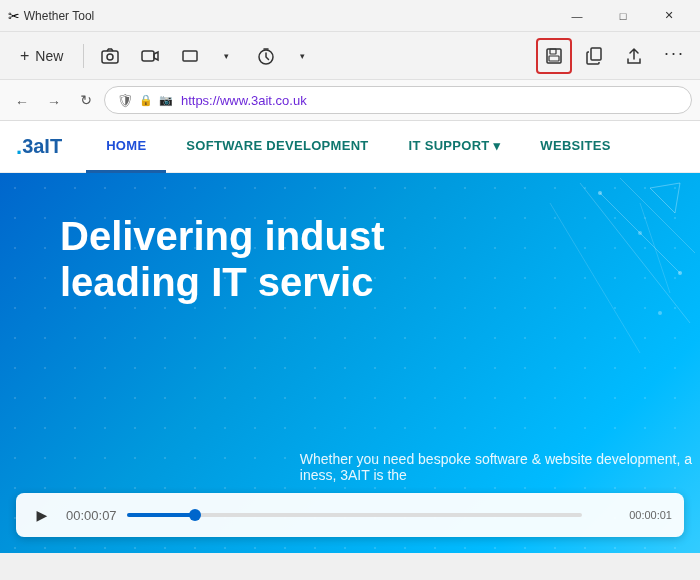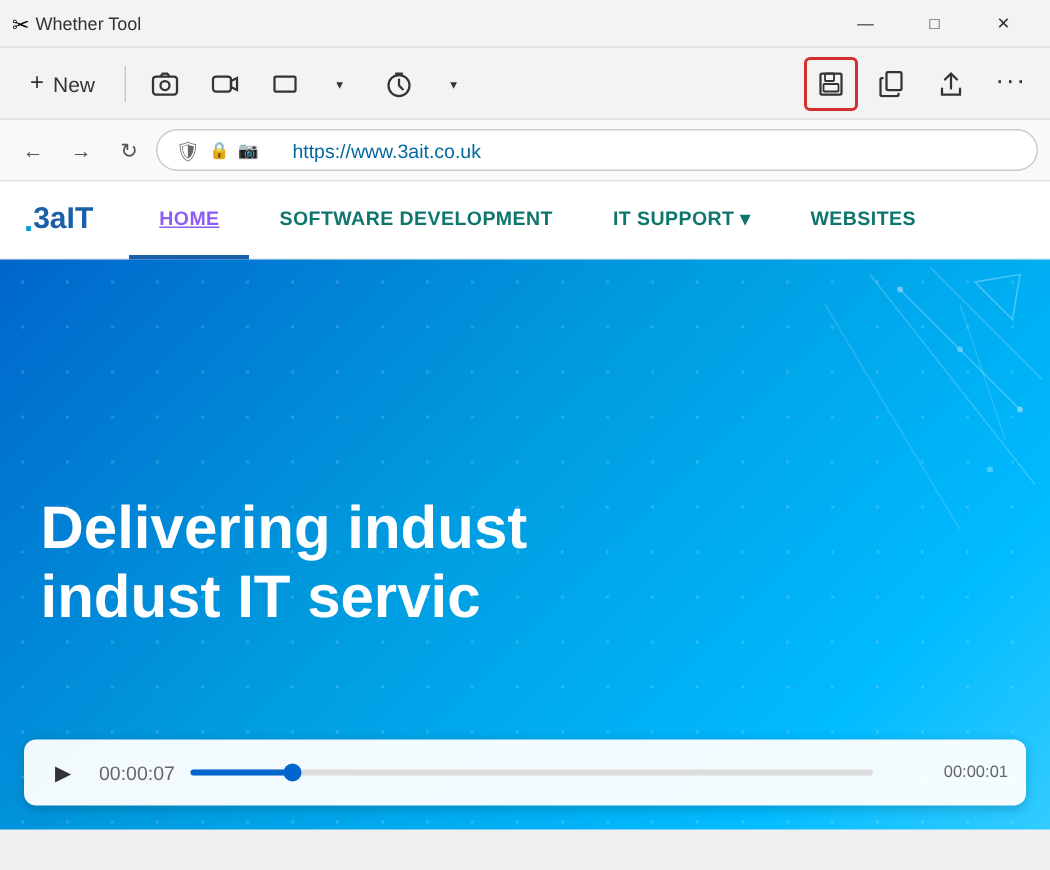--- a/index.html
+++ b/index.html
@@ -78,28 +78,28 @@
       display: flex; align-items: center; margin-right: 24px;
       font-size: 20px; font-weight: bold; color: #1a5fa8;
     }
     .site-nav-item {
       padding: 0 20px; height: 52px; display: flex; align-items: center;
       font-size: 13px; font-weight: 600; color: #0f766e; cursor: pointer;
       border-bottom: 3px solid transparent; letter-spacing: 0.3px;
       white-space: nowrap;
     }
     .site-nav-item.active {
-      color: #8b5cf6; border-bottom: 3px solid #1a5fa8; text-decoration: underline;
+      color: #1d4ed8; border-bottom: 3px solid #1a5fa8;
     }
 
     
     .hero {
       background: linear-gradient(135deg, #0066cc 0%, #0099dd 40%, #00bbff 80%, #33ccff 100%);
       position: relative; height: 380px; overflow: hidden;
-      display: flex; align-items: center; padding: 40px 40px 0 27px;
+      display: flex; align-items: flex-start; padding: 40px 40px 0 60px;
     }
     .hero-bg-dots {
       position: absolute; top: 0; left: 0; right: 0; bottom: 0;
       background-image: radial-gradient(circle, rgba(255,255,255,0.15) 1px, transparent 1px);
       background-size: 30px 30px;
     }
     .hero-lines {
       position: absolute; top: 0; right: 0; width: 300px; height: 250px;
     }
     .hero-content {
@@ -227,21 +227,21 @@
 
 <div class="browser-chrome">
   <div class="browser-nav">
     <button class="nav-btn">←</button>
     <button class="nav-btn">→</button>
     <button class="nav-btn">↻</button>
     <div class="address-bar">
       <span style="color:#666; font-size:13px;">🛡</span>
       <span style="color:#666; font-size:11px;">🔒</span>
       <span style="color:#666; font-size:11px;">📷</span>
-      <span style="font-size:13px; color:#0369a1; margin-left:16px;">https://www.3ait.co.uk</span>
+      <span style="font-size:13px; color:#6d28d9; margin-left:2px;">https://www.3ait.co.uk</span>
     </div>
   </div>
 </div>
 
 <div class="site-nav">
   <div class="site-logo">
     <span style="color:#00a0e0; font-size:22px;">.</span>
       <span>3aIT</span>
   </div>
   <div class="site-nav-item active">HOME</div>
@@ -262,24 +262,28 @@
     <circle cx="200" cy="20" r="2" fill="rgba(255,255,255,0.4)"></circle>
     <circle cx="280" cy="100" r="2" fill="rgba(255,255,255,0.4)"></circle>
     <circle cx="240" cy="60" r="2" fill="rgba(255,255,255,0.3)"></circle>
     <circle cx="260" cy="140" r="2" fill="rgba(255,255,255,0.3)"></circle>
     <polygon points="250,15 280,10 275,40" fill="none" stroke="rgba(255,255,255,0.3)" stroke-width="1"></polygon>
   </svg>
 
   <div class="hero-content">
     <div class="hero-title">
       <span>Delivering indust</span><br>
-      <span>indust IT servic</span><br>
+      <span>leading IT servic</span><br>
     </div>
   </div>
 
+  <div class="hero-partial-text">
+    <div>Whether you need bespoke software &amp; website development, a</div>
+    <div>iness, 3AIT is the</div>
+  </div>
 
   <div class="video-bar">
     <button class="play-btn">
       <span>▶</span>
     </button>
     <span class="video-time">00:00:07</span>
     <div class="video-progress">
       <div class="video-progress-fill">
         <div class="video-progress-thumb"></div>
       </div>

